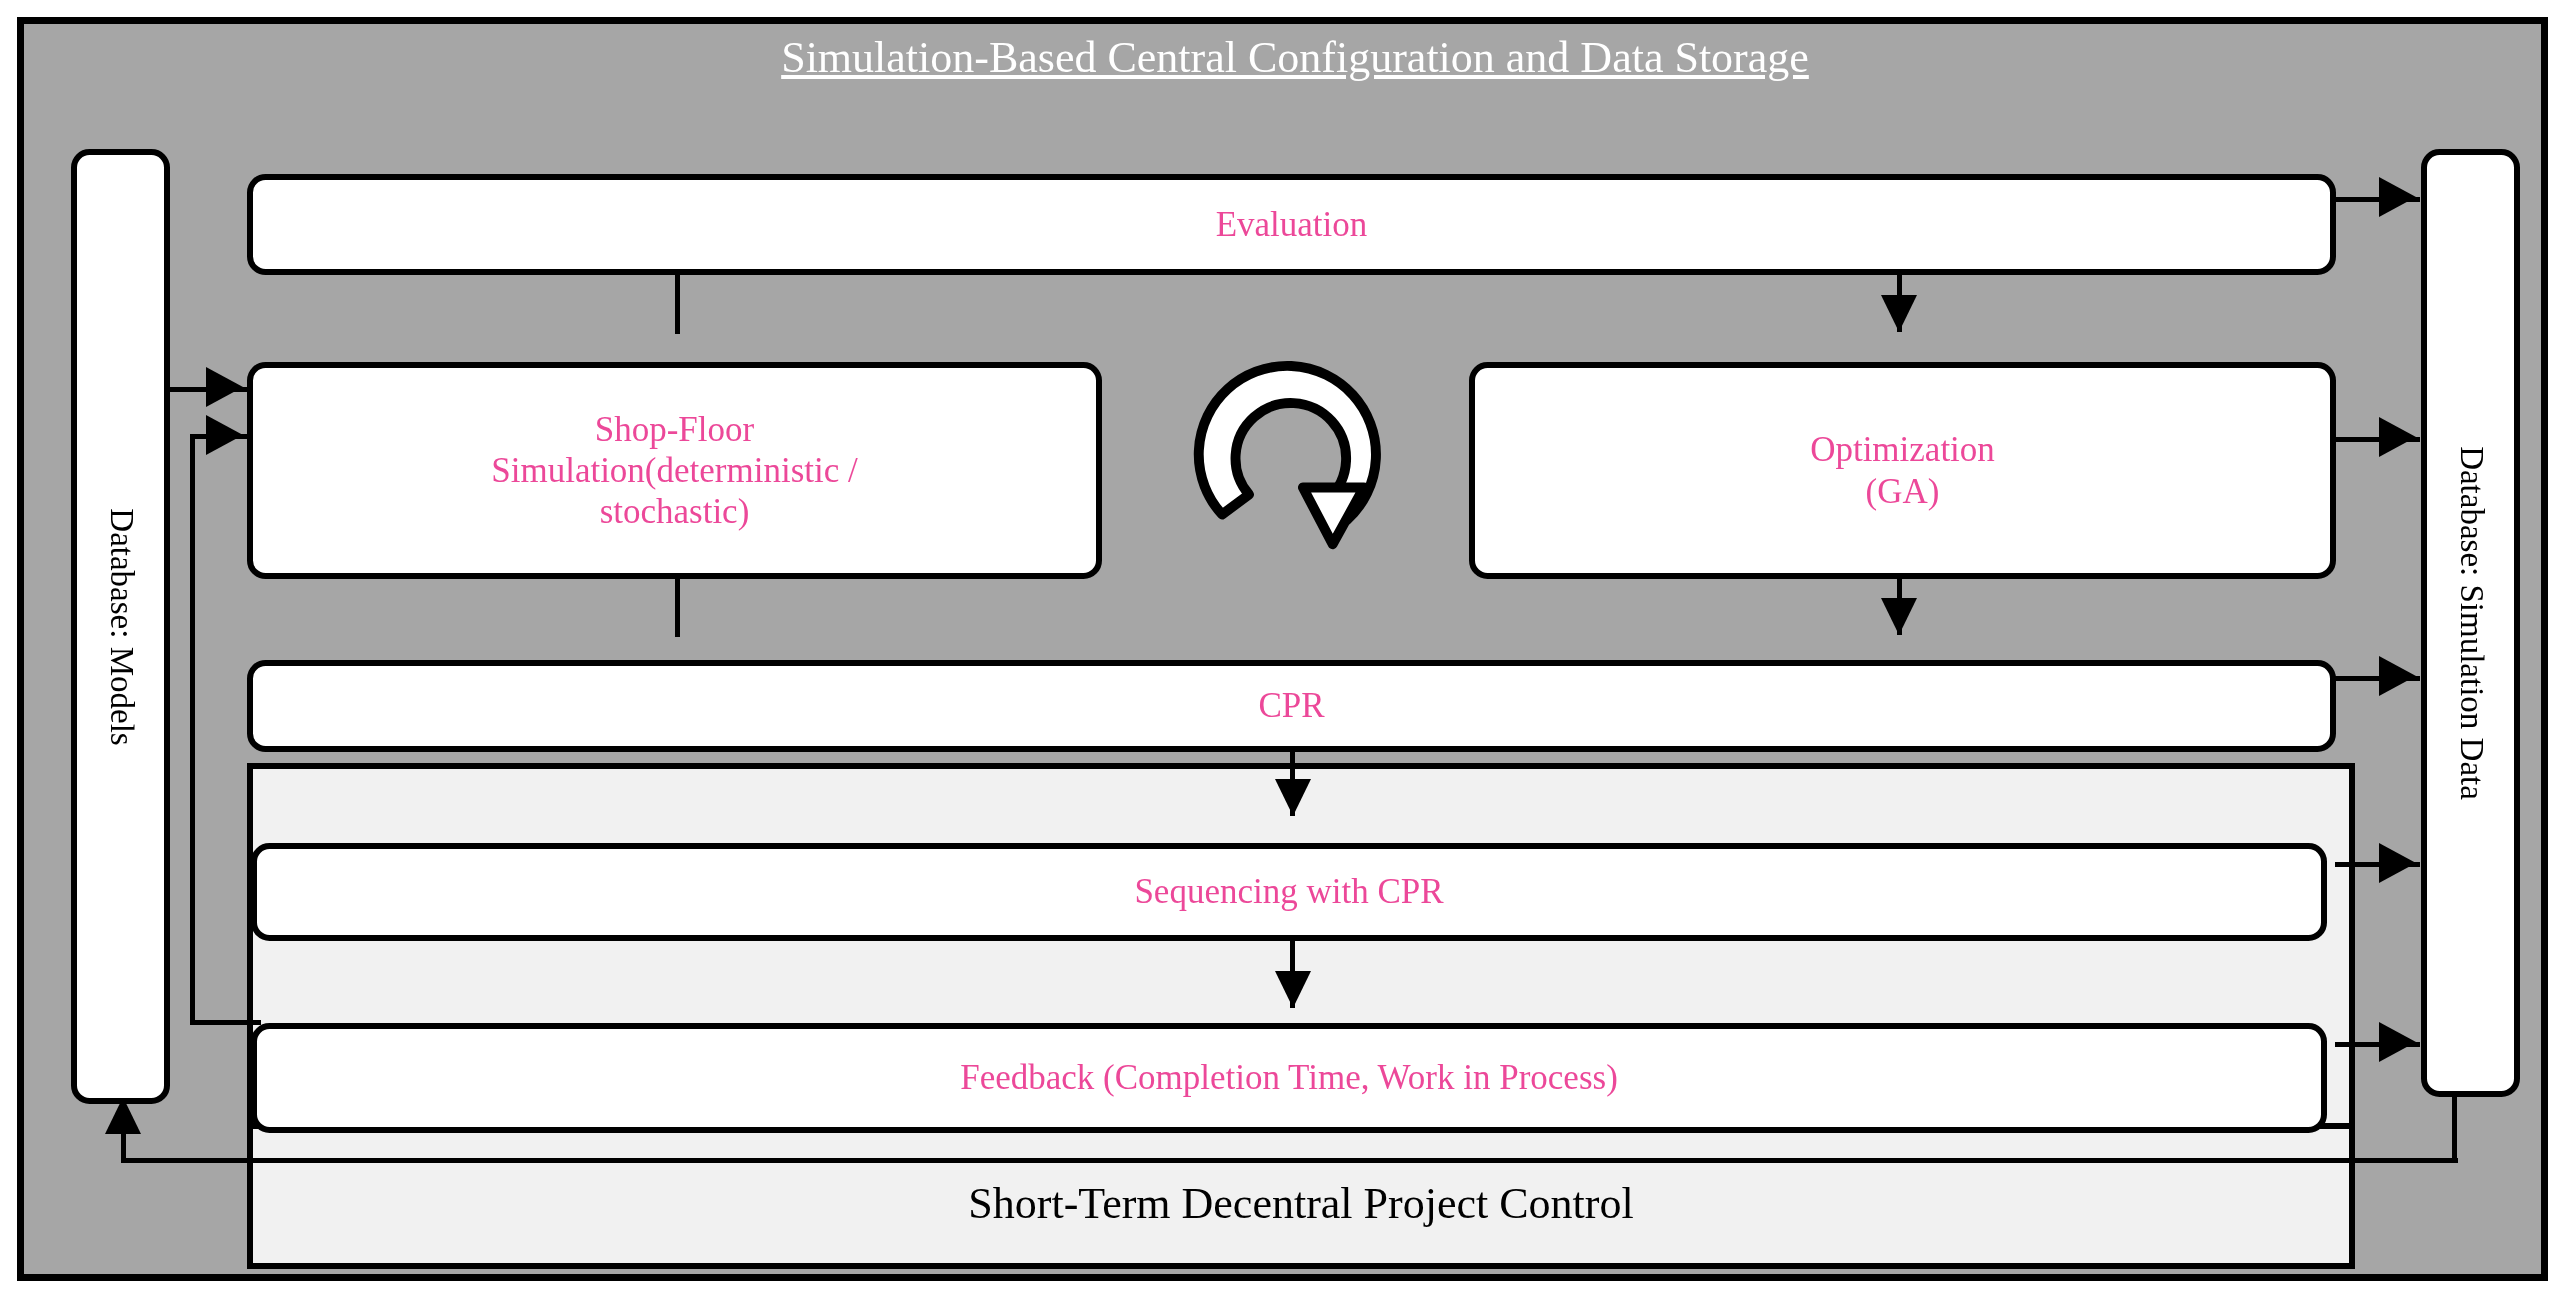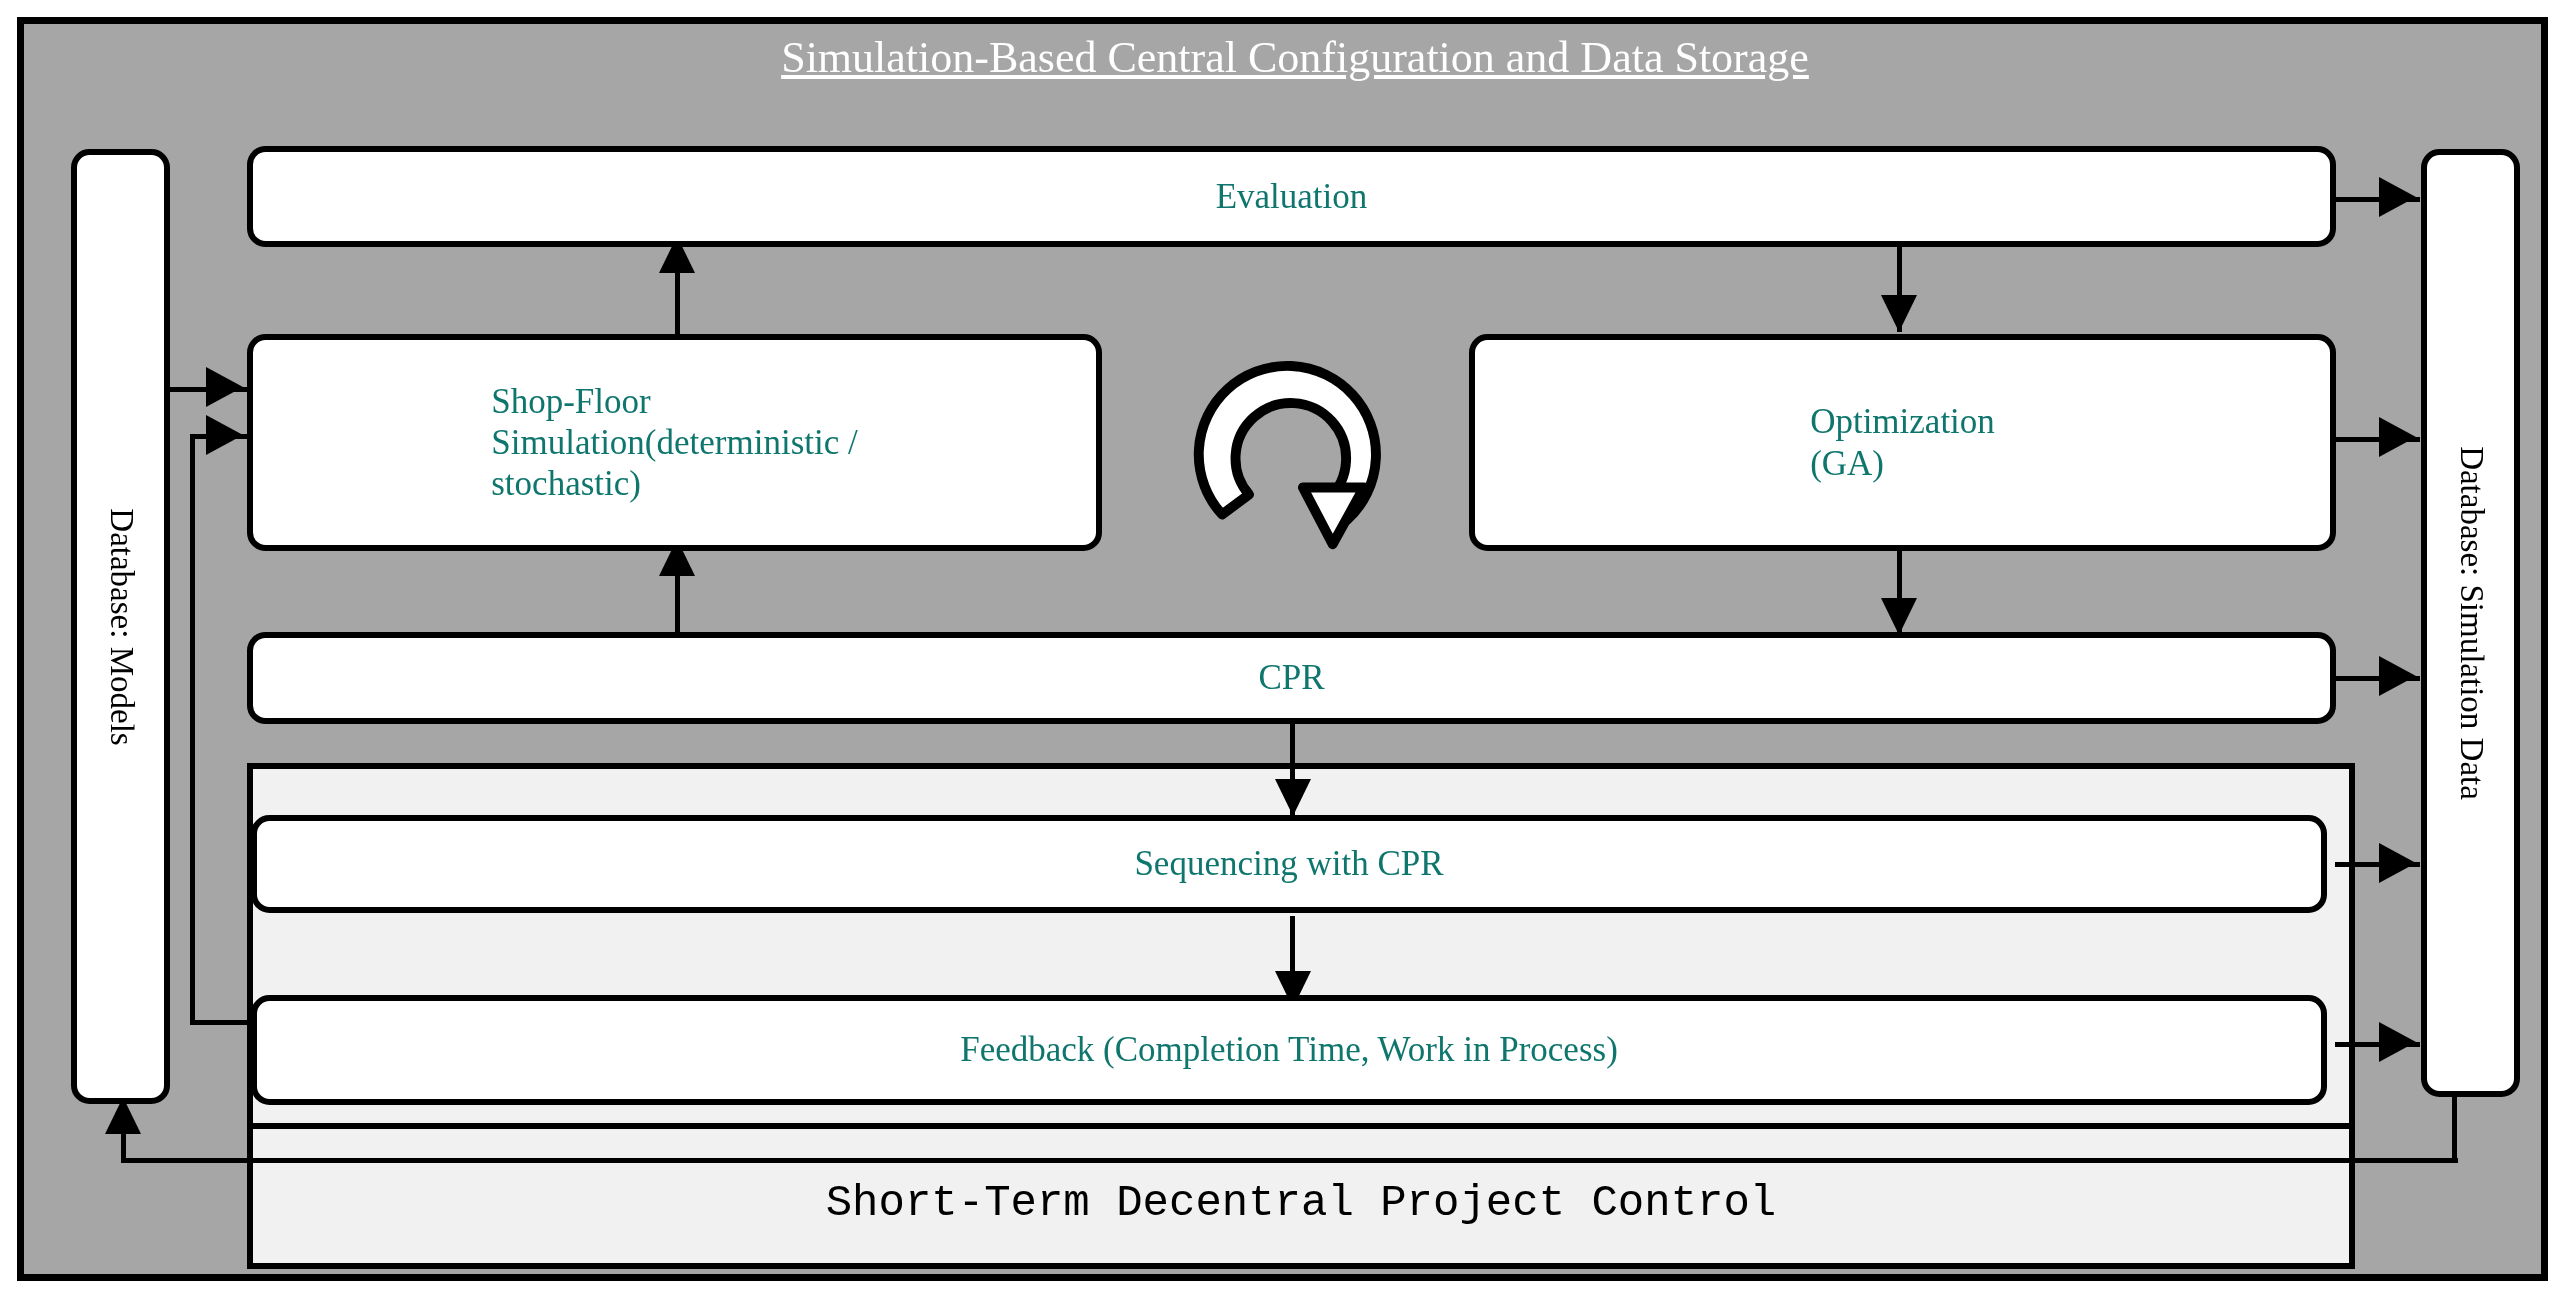--- a/index.html
+++ b/index.html
@@ -47,25 +47,26 @@
   
   .node {
     position: absolute;
     background: #ffffff;
     border: 6.4px solid #000000;
     border-radius: 18.5px;
     box-sizing: border-box;
     display: flex;
     align-items: center;
     justify-content: center;
-    text-align: left;
-    color: #0f766e;
+    text-align: center;
+    color: #ec4899;
     font-size: 35px;
     line-height: 1.18;
     z-index: 6;
+    margin-top: 28px;
   }
 
   
   .db {
     position: absolute;
     background: #ffffff;
     border: 6.4px solid #000000;
     border-radius: 18.5px;
     box-sizing: border-box;
     z-index: 7;
@@ -140,21 +141,21 @@
 <div id="stage">
 
   <div class="outer-frame"></div>
 
   <div class="figure-title">Simulation-Based Central Configuration and Data Storage</div>
 
   <div class="panel-light" style="left:247px; top:763px; width:2108px; height:506px;"></div>
 
   <div class="h-line" style="left:247px; top:1123px; width:2108px; height:6.4px;"></div>
 
-  <div class="panel-caption" style="left:247px; top:1178px; width:2108px;font-family:Liberation Mono, monospace;">Short-Term Decentral Project Control</div>
+  <div class="panel-caption" style="left:247px; top:1178px; width:2108px;">Short-Term Decentral Project Control</div>
 
   <div class="h-line" style="left:169px; top:387px; width:85px;"></div>
   <div class="arrow arrow-right" style="left:206px; top:367px;"></div>
 
   <div class="h-line" style="left:190px; top:1020px; width:71px;"></div>
   <div class="v-line" style="left:190px; top:434px; height:591px;"></div>
   <div class="h-line" style="left:190px; top:434px; width:64px;"></div>
   <div class="arrow arrow-right" style="left:206px; top:415px;"></div>
 
   <div class="v-line" style="left:675px; top:245px; height:89px;"></div>

